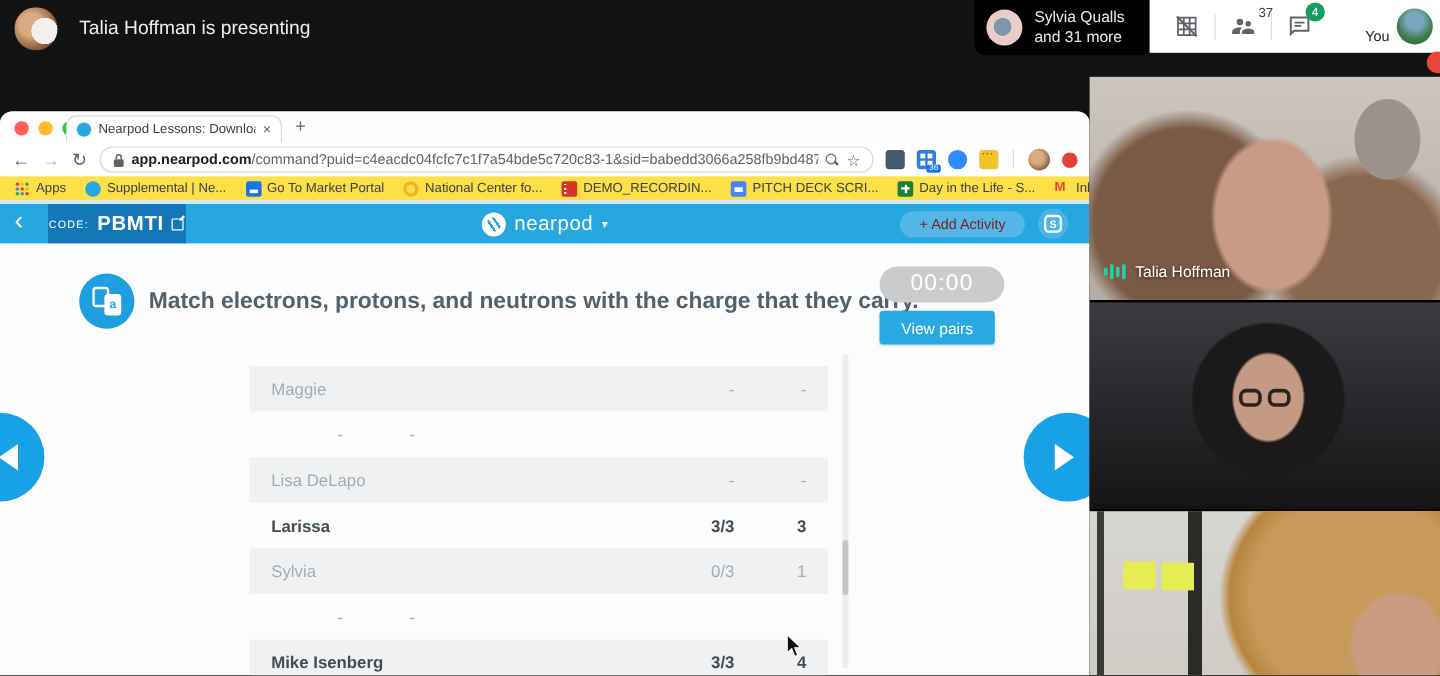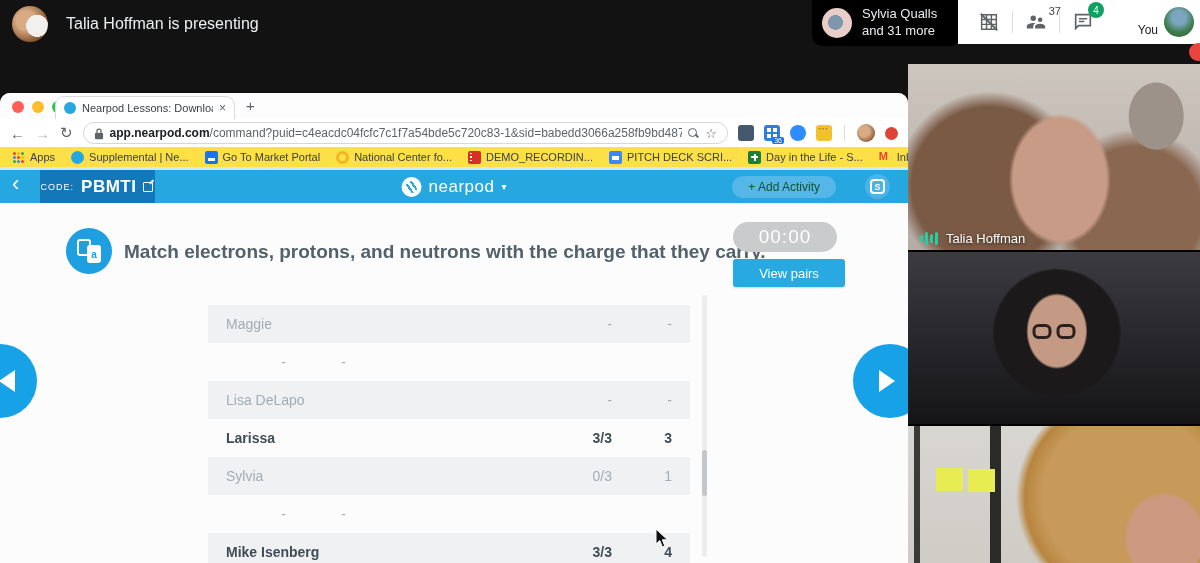--- a/index.html
+++ b/index.html
@@ -115,37 +115,37 @@
   .np-extlink { position:relative; width:11px; height:11px; }
   .np-extlink::before { content:""; position:absolute; left:0; bottom:0; width:8px; height:8px; border:1.5px solid #fff; border-radius:1px; }
   .np-extlink::after { content:""; position:absolute; right:0; top:0; width:5px; height:1.5px; background:#fff; transform:rotate(-45deg); }
   .np-logo { position:absolute; left:50%; transform:translateX(-50%); top:0; height:33px;
     display:flex; align-items:center; gap:7px; color:#fff; }
   .np-logo-mark { width:20px; height:20px; border-radius:50%; background:#fff; overflow:hidden; position:relative; }
   .np-logo-mark::before { content:""; position:absolute; inset:4px;
     background: repeating-linear-gradient(55deg, #27a7e0 0 2px, transparent 2px 5px); border-radius:50%; }
   .np-logo-text { font-size:17px; letter-spacing:0.5px; }
   .np-caret { font-size:10px; }
-  .np-addbtn { position:absolute; right:72px; top:6px; height:22px; padding:0 16px; border:none;
-    border-radius:12px; background:#55b6e8; color:#14532d; font-size:12px; font-family:inherit; }
+  .np-addbtn { position:absolute; right:54px; top:6px; height:22px; padding:0 16px; border:none;
+    border-radius:12px; background:#55b6e8; color:#7f1d1d; font-size:12px; font-family:inherit; }
   .np-sbadge { position:absolute; right:18px; top:4px; width:25px; height:25px; border-radius:50%;
     background:#49b4e8; display:flex; align-items:center; justify-content:center; }
   .np-sbadge-square { width:15px; height:15px; border:2px solid #fff; border-radius:4px; color:#fff;
     font-size:9px; font-weight:bold; display:flex; align-items:center; justify-content:center; }
 
   .np-content { position:absolute; top:110px; left:0; right:0; bottom:0; background:#fcfcfc; overflow:hidden; }
   .qicon { position:absolute; left:66px; top:25px; width:46px; height:46px; border-radius:50%; background:#1e9fdf; }
   .qcard-back { position:absolute; left:11px; top:11px; width:14px; height:17px; border:2px solid #fff; border-radius:3px; }
   .qcard-front { position:absolute; left:21px; top:17px; width:14px; height:18px; background:#fff; border-radius:3px;
     color:#1e9fdf; font-size:10px; font-weight:bold; display:flex; align-items:center; justify-content:center; }
   .qtext { position:absolute; left:124px; top:38px; font-size:19px; font-weight:bold; color:#53616b; }
   .timer { position:absolute; left:733px; top:19px; width:104px; height:30px; border-radius:16px;
     background:#c9cbcc; color:#fff; font-size:19px; letter-spacing:1px;
     display:flex; align-items:center; justify-content:center; }
-  .viewpairs { position:absolute; left:733px; top:56px; width:112px; height:28px; border:none; border-radius:3px;
+  .viewpairs { position:absolute; left:733px; top:56px; width:96px; height:28px; border:none; border-radius:3px;
     background:#29a9e1; color:#fff; font-size:13px; font-family:inherit; box-shadow:0 1px 2px rgba(0,0,0,.15); }
 
   .students { position:absolute; left:208px; top:102px; width:482px; }
   .stu-row { height:38px; display:flex; align-items:center; padding:0 18px; font-size:14px;
     color:#a2adb3; background:#fcfcfc; }
   .stu-row.alt { background:#f0f1f2; }
   .stu-row.hl { color:#3e4d56; font-weight:bold; }
   .stu-name { flex:1; }
   .stu-score { width:60px; text-align:right; }
   .stu-count { width:60px; text-align:right; }
@@ -184,21 +184,21 @@
     background:
       radial-gradient(ellipse 62px 70px at 88% 82%, #cb9a80 0 60%, transparent 66%),
       radial-gradient(ellipse 150px 145px at 76% 52%, #c79a5c 0 58%, #b8853f 70%, transparent 76%),
       linear-gradient(90deg, transparent 0 28%, #2a2a28 28% 32%, transparent 32% 100%),
       linear-gradient(90deg, transparent 0 2%, #3a3a38 2% 4%, transparent 4% 100%),
       linear-gradient(#d8d6d1, #cfccc6); }
   .sticky { position:absolute; width:27px; height:23px; background:#e6ec52; }
   .sticky.s1 { left:28px; top:42px; } .sticky.s2 { left:60px; top:43px; }
   .vlabel { position:absolute; left:12px; display:flex; align-items:center; gap:8px; color:#fff;
     font-size:13px; text-shadow:0 1px 3px rgba(0,0,0,.7); }
-  .tile-talia .vlabel { bottom:4px;text-align:center; } .tile-lisa .vlabel { bottom:14px; }
+  .tile-talia .vlabel { bottom:16px;text-align:center; } .tile-lisa .vlabel { bottom:14px; }
   .waveform { display:flex; align-items:center; gap:2px; height:14px; }
   .waveform i { width:3px; background:#25cfa2; border-radius:2px; }
   .waveform i:nth-child(1){height:7px;} .waveform i:nth-child(2){height:13px;}
   .waveform i:nth-child(3){height:9px;} .waveform i:nth-child(4){height:13px;}
   .micoff { width:22px; height:22px; border-radius:50%; background:#e53935;
     display:flex; align-items:center; justify-content:center; }
 
   .cursor { position:absolute; left:655px; top:528px; z-index:20; }
 </style>
 </head>

